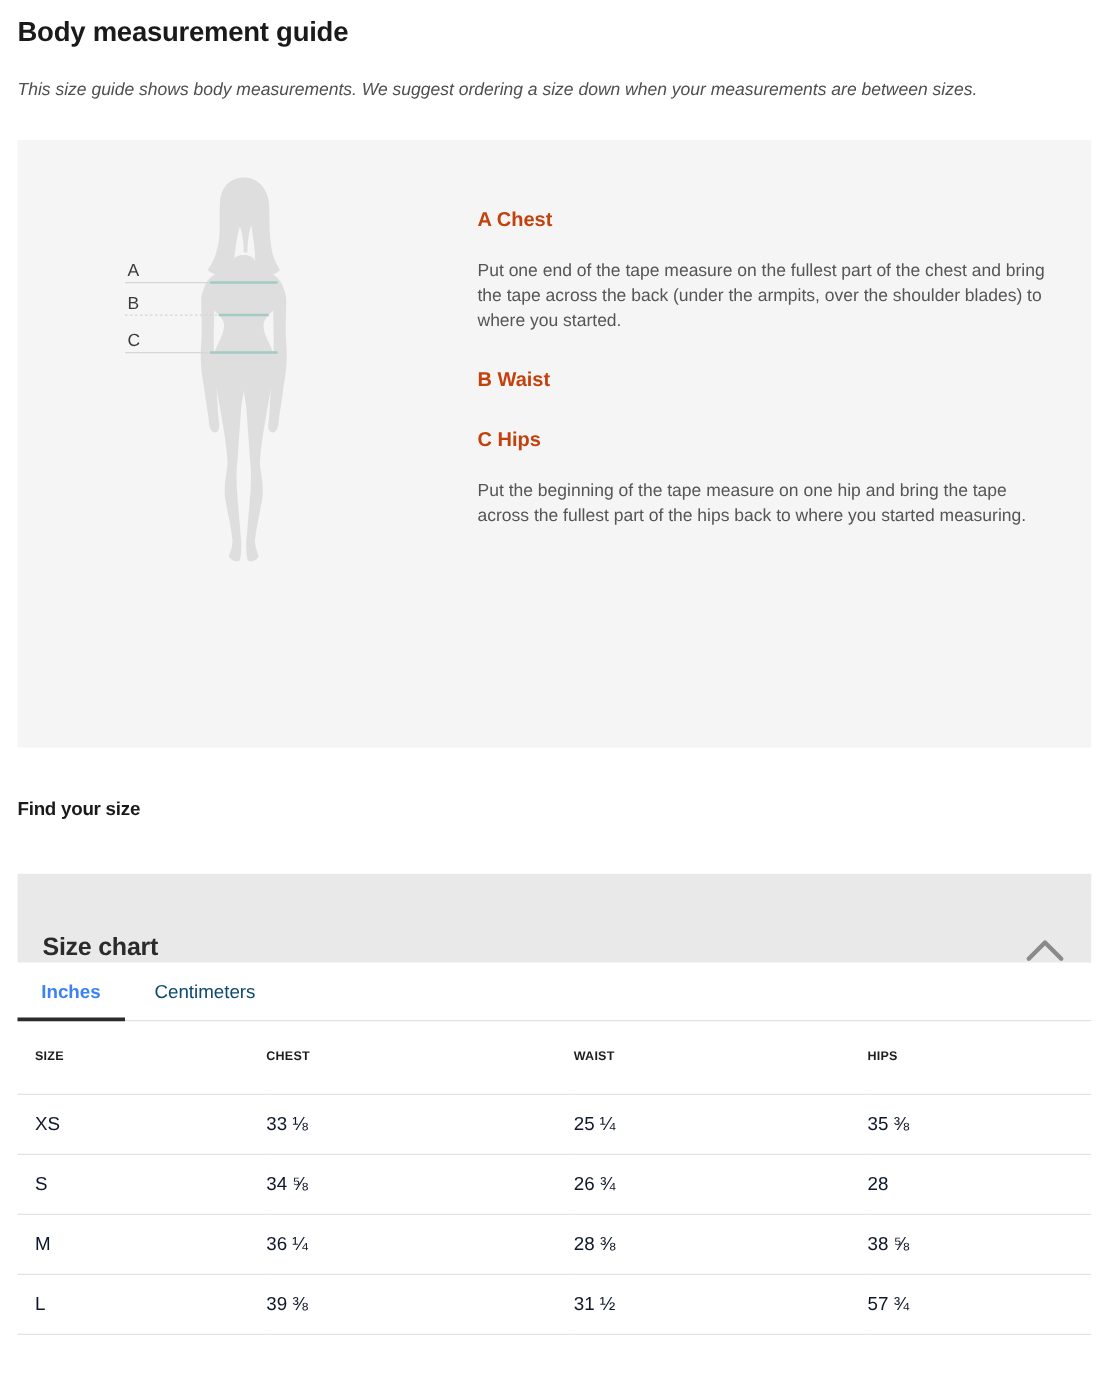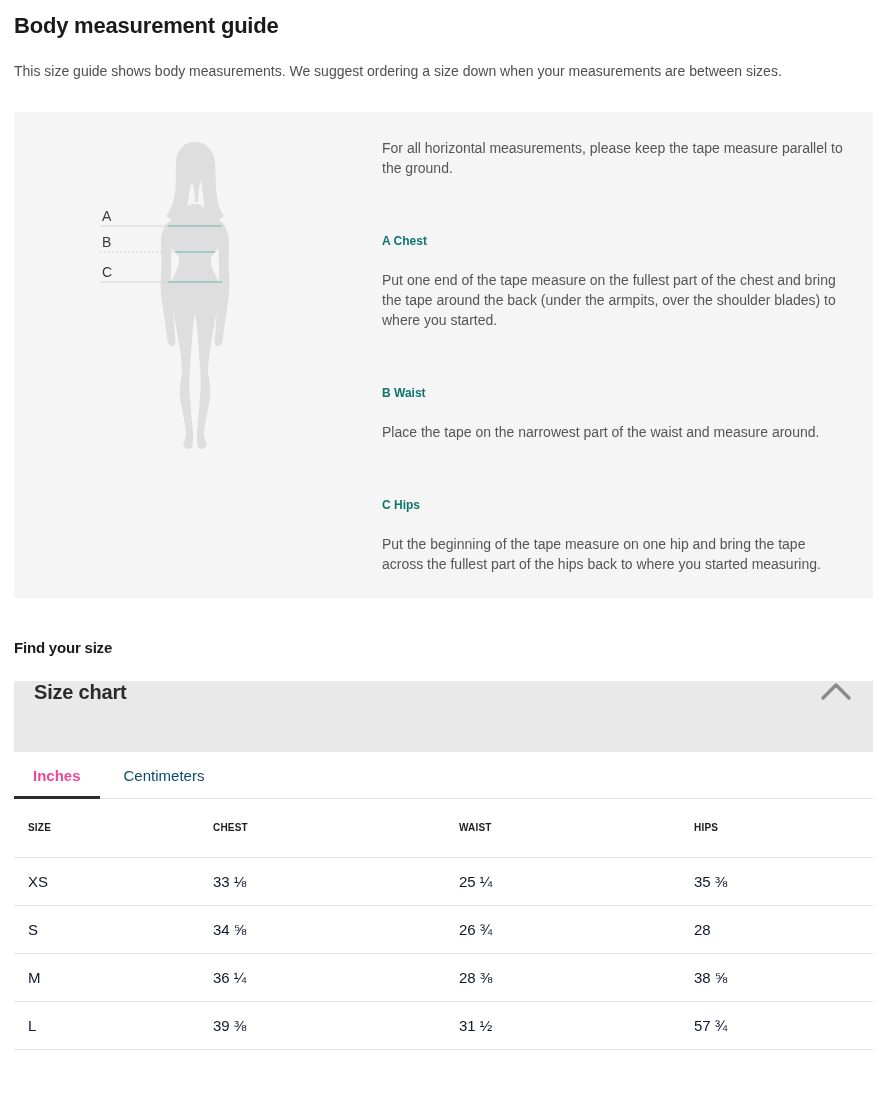--- a/index.html
+++ b/index.html
@@ -19,20 +19,21 @@
     line-height: 28px;
     font-weight: 700;
     color: #1a1a1a;
     letter-spacing: -0.2px;
   }
   p.page-subtitle {
     margin-top: 22px;
     font-size: 14px;
     line-height: 18px;
     color: #4f4f4f;
+    font-style: italic;
   }
 
   
   .guide-panel {
     position: relative;
     margin-top: 32px;
     height: 486px;
     background: #f5f5f5;
   }
   .figure-wrap {
@@ -47,48 +48,48 @@
     left: 368px;
     top: 26px;
     width: 462px;
   }
   .guide-intro {
     font-size: 14px;
     line-height: 20px;
     color: #555;
   }
   .measure-head {
-    margin-top: 54px;
-    font-size: 12px;
+    margin-top: 30px;
+    font-size: 16px;
     line-height: 18px;
     font-weight: 700;
-    color: #0f766e;
+    color: #c2410c;
   }
   .measure-para {
     margin-top: 20px;
     font-size: 14px;
     line-height: 20px;
     color: #555;
   }
 
   
   h2.find-size-title {
     margin-top: 36px;
     font-size: 15px;
     line-height: 28px;
     font-weight: 700;
     color: #1a1a1a;
     letter-spacing: -0.2px;
   }
   .size-chart-bar {
-    margin-top: 19px;
+    margin-top: 37px;
     height: 71px;
     background: #e9e9e9;
     display: flex;
-    align-items: flex-start;
+    align-items: flex-end;
     justify-content: space-between;
     padding: 0 20px;
     cursor: pointer;
   }
   .size-chart-bar .bar-title {
     font-size: 20px;
     font-weight: 700;
     color: #2b2b2b;
     letter-spacing: -0.2px;
   }
@@ -101,21 +102,21 @@
   }
   .unit-tab {
     padding: 15px 19px 12px;
     font-size: 15px;
     color: #0c4a6e;
     cursor: pointer;
     border-bottom: 3px solid transparent;
     margin-bottom: -1px;
   }
   .unit-tab.active {
-    color: #ec4899;
+    color: #3b82f6;
     font-weight: 700;
     border-bottom-color: #2b2b2b;
   }
   .unit-tab + .unit-tab { margin-left: 5px; }
 
   
   table.size-table {
     width: 100%;
     border-collapse: collapse;
     table-layout: fixed;
@@ -178,27 +179,25 @@
         <line class="guide-line" x1="10" y1="112" x2="120" y2="112" stroke-dasharray="2 2"></line>
         <line class="guide-line-accent" x1="85" y1="112" x2="125" y2="112"></line>
 
         <text class="diagram-label" x="12" y="137">C</text>
         <line class="guide-line" x1="10" y1="142" x2="133" y2="142"></line>
         <line class="guide-line-accent" x1="78" y1="142" x2="132" y2="142"></line>
       </svg>
     </div>
 
     <div class="guide-text">
-      <p class="guide-intro">For all horizontal measurements, please keep the tape measure parallel to the ground.</p>
 
       <p class="measure-head">A Chest</p>
-      <p class="measure-para">Put one end of the tape measure on the fullest part of the chest and bring the tape around the back (under the armpits, over the shoulder blades) to where you started.</p>
+      <p class="measure-para">Put one end of the tape measure on the fullest part of the chest and bring the tape across the back (under the armpits, over the shoulder blades) to where you started.</p>
 
       <p class="measure-head">B Waist</p>
-      <p class="measure-para">Place the tape on the narrowest part of the waist and measure around.</p>
 
       <p class="measure-head">C Hips</p>
       <p class="measure-para">Put the beginning of the tape measure on one hip and bring the tape across the fullest part of the hips back to where you started measuring.</p>
     </div>
   </div>
 
   <h2 class="find-size-title">Find your size</h2>
 
   <div class="size-chart-bar">
     <span class="bar-title">Size chart</span>

